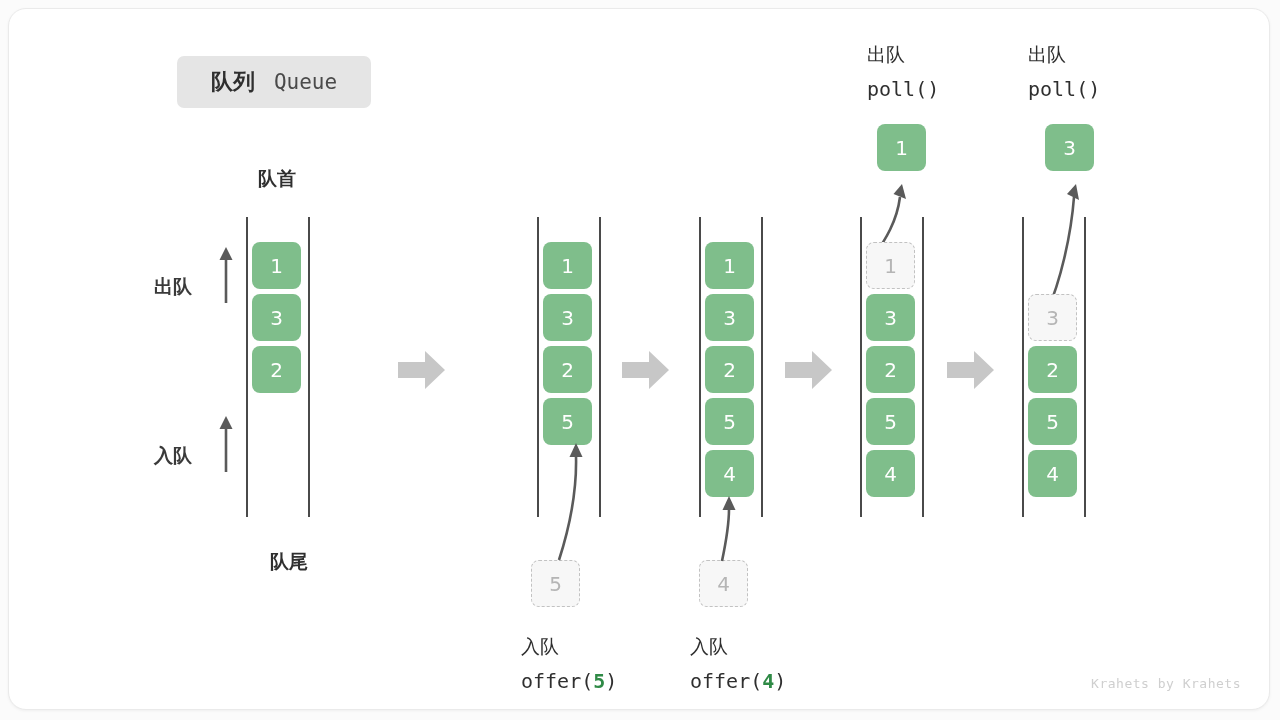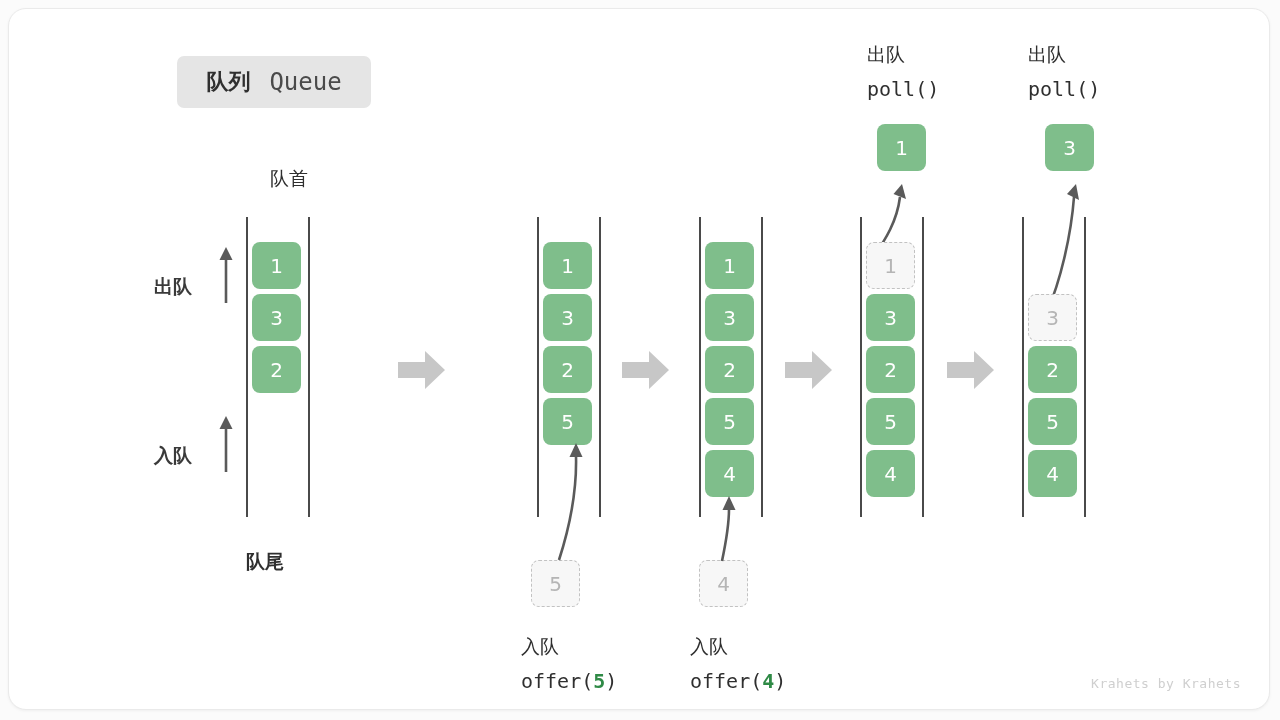--- a/index.html
+++ b/index.html
@@ -47,43 +47,43 @@
     justify-content: center;
     gap: 19px;
   }
   .title-cn {
     font-size: 22px;
     font-weight: bold;
     color: #2f2f2f;
     font-family: "DejaVu Sans", "Liberation Sans", sans-serif;
   }
   .title-en {
-    font-size: 24px;
+    font-size: 21px;
     color: #4a4a4a;
     font-family: "DejaVu Sans Mono", "Liberation Mono", monospace;
   }
 
   
   .head-label {
     position: absolute;
     left: 237px;
     top: 157px;
     width: 62px;
-    text-align: right;
-    font-size: 19px;
-    font-weight: normal;
+    text-align: center;
+    font-size: 19px;
+    font-weight: bold;
     color: #2f2f2f;
     font-family: "DejaVu Sans", "Liberation Sans", sans-serif;
   }
   .tail-label {
     position: absolute;
     left: 237px;
     top: 540px;
     width: 62px;
-    text-align: left;
+    text-align: right;
     font-size: 19px;
     font-weight: bold;
     color: #2f2f2f;
     font-family: "DejaVu Sans", "Liberation Sans", sans-serif;
   }
   .side-op {
     position: absolute;
     font-size: 19px;
     font-weight: bold;
     color: #3a3a3a;

